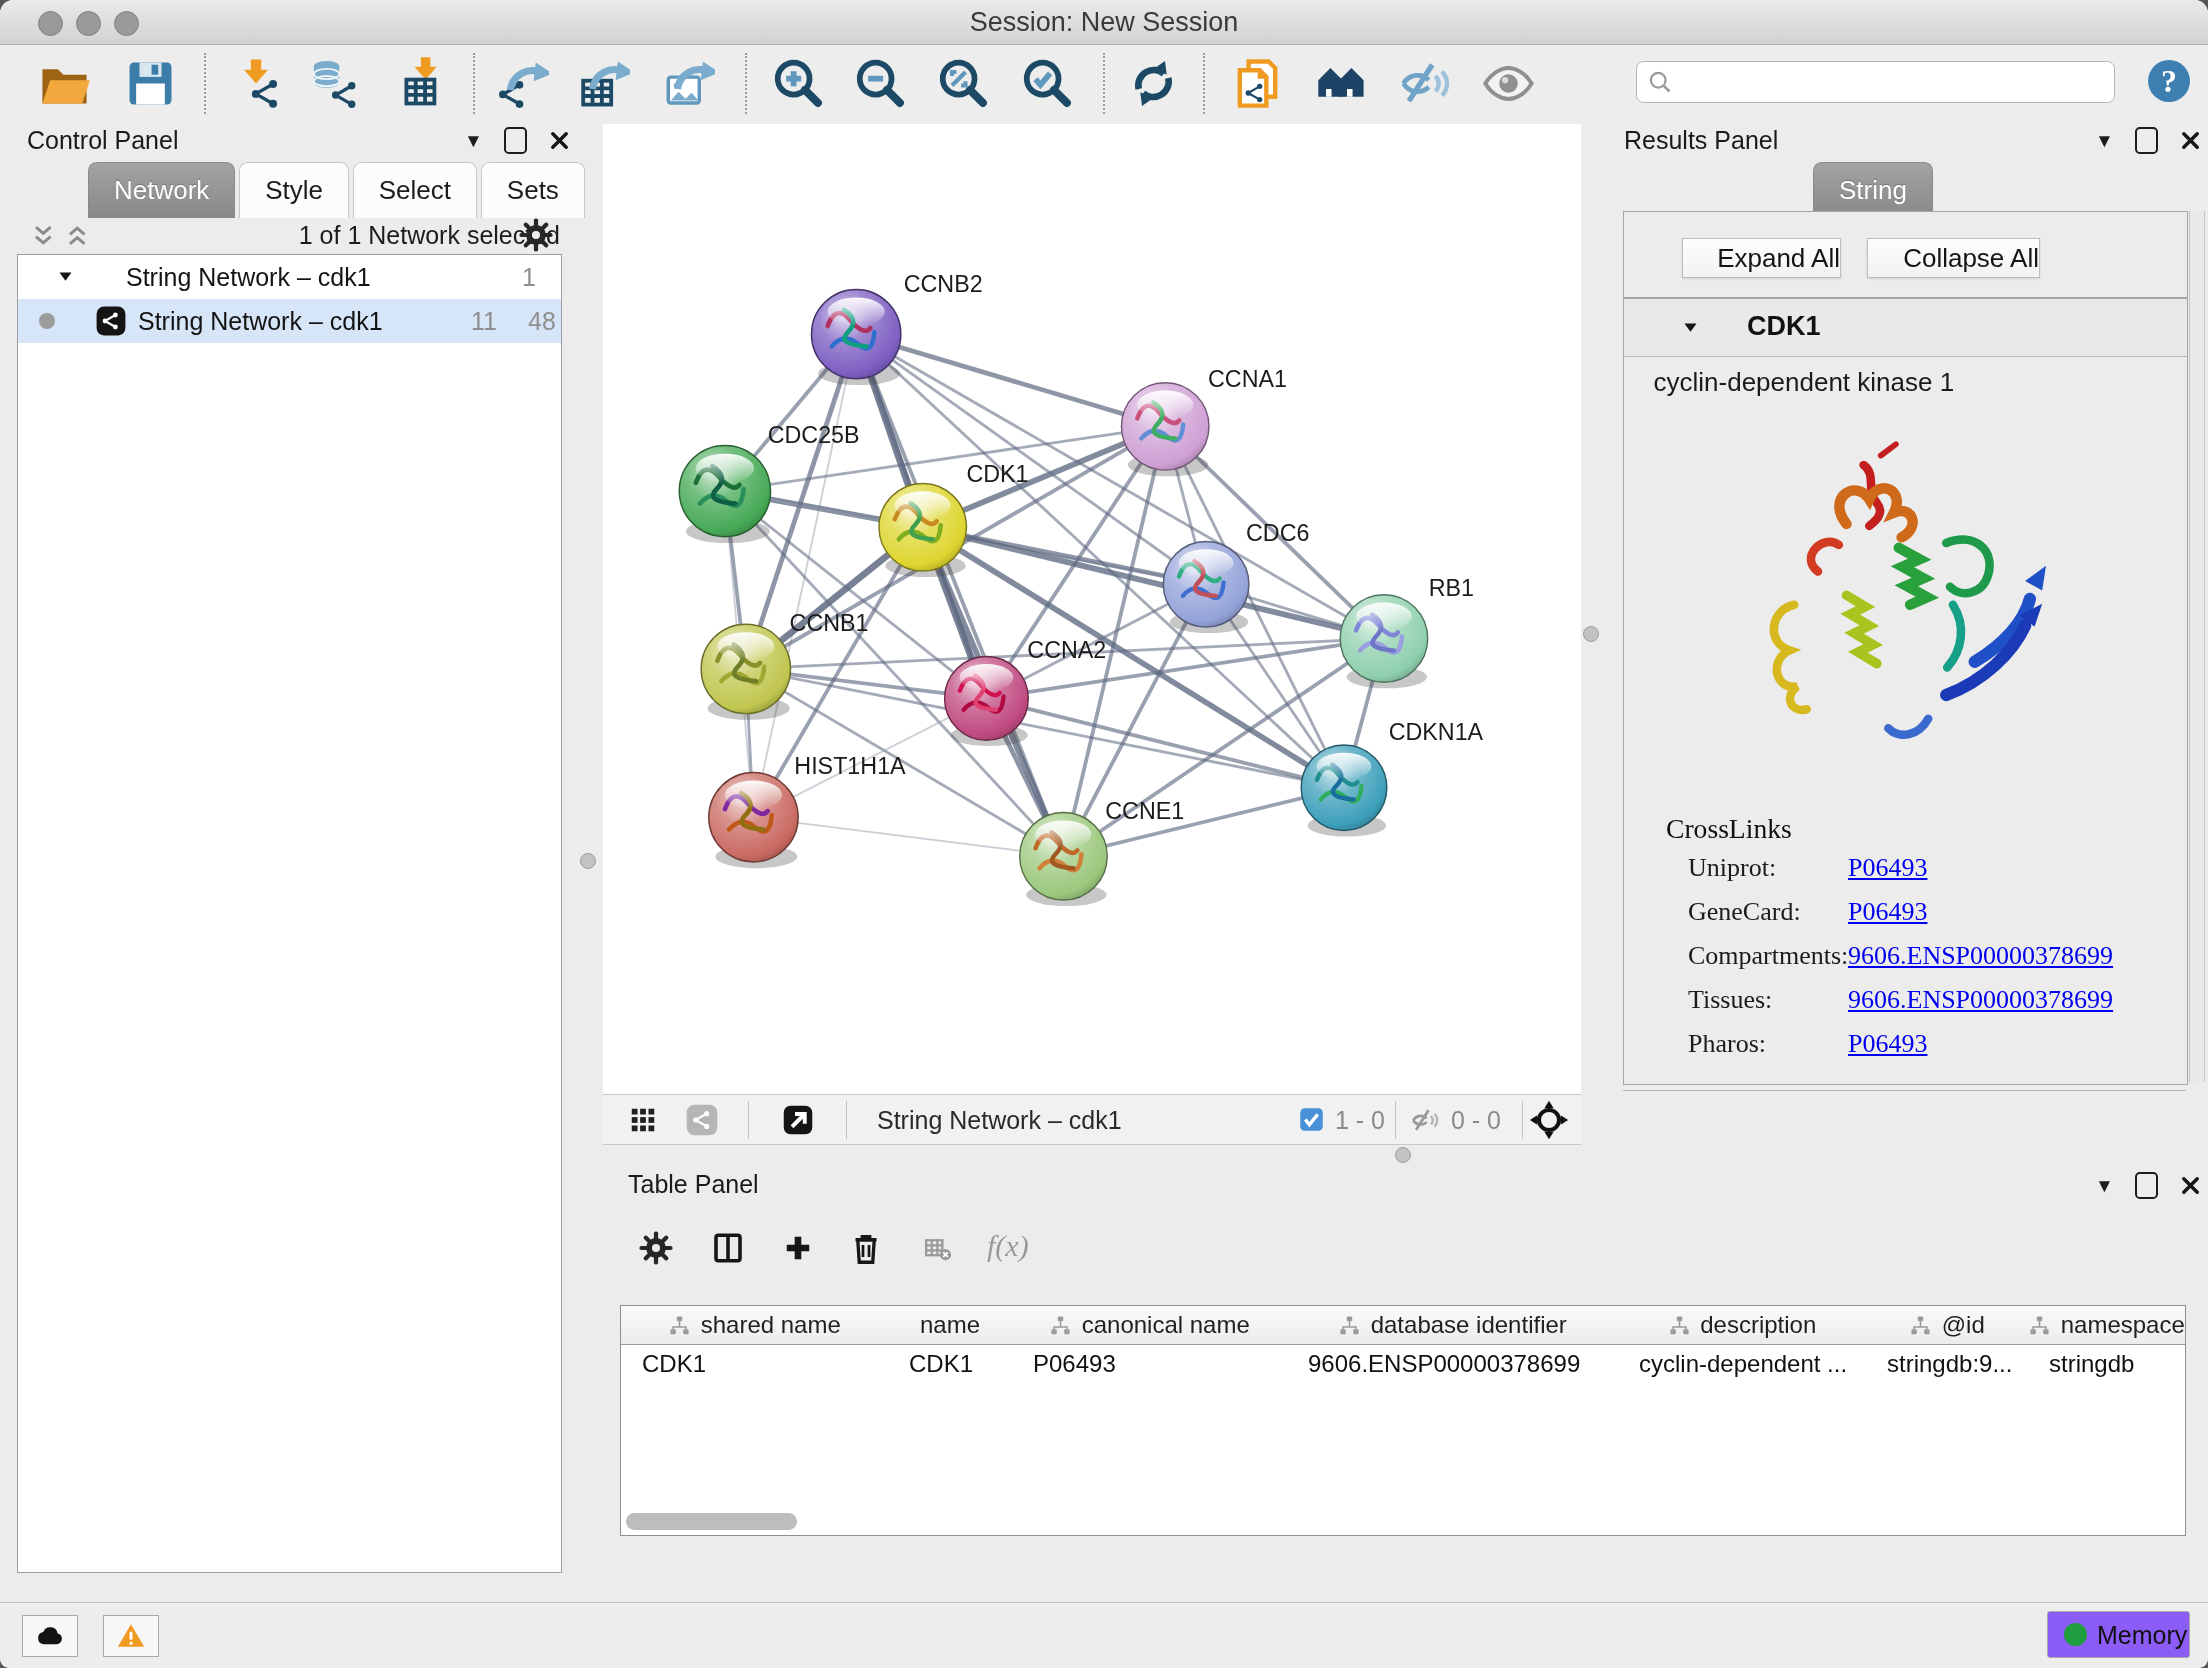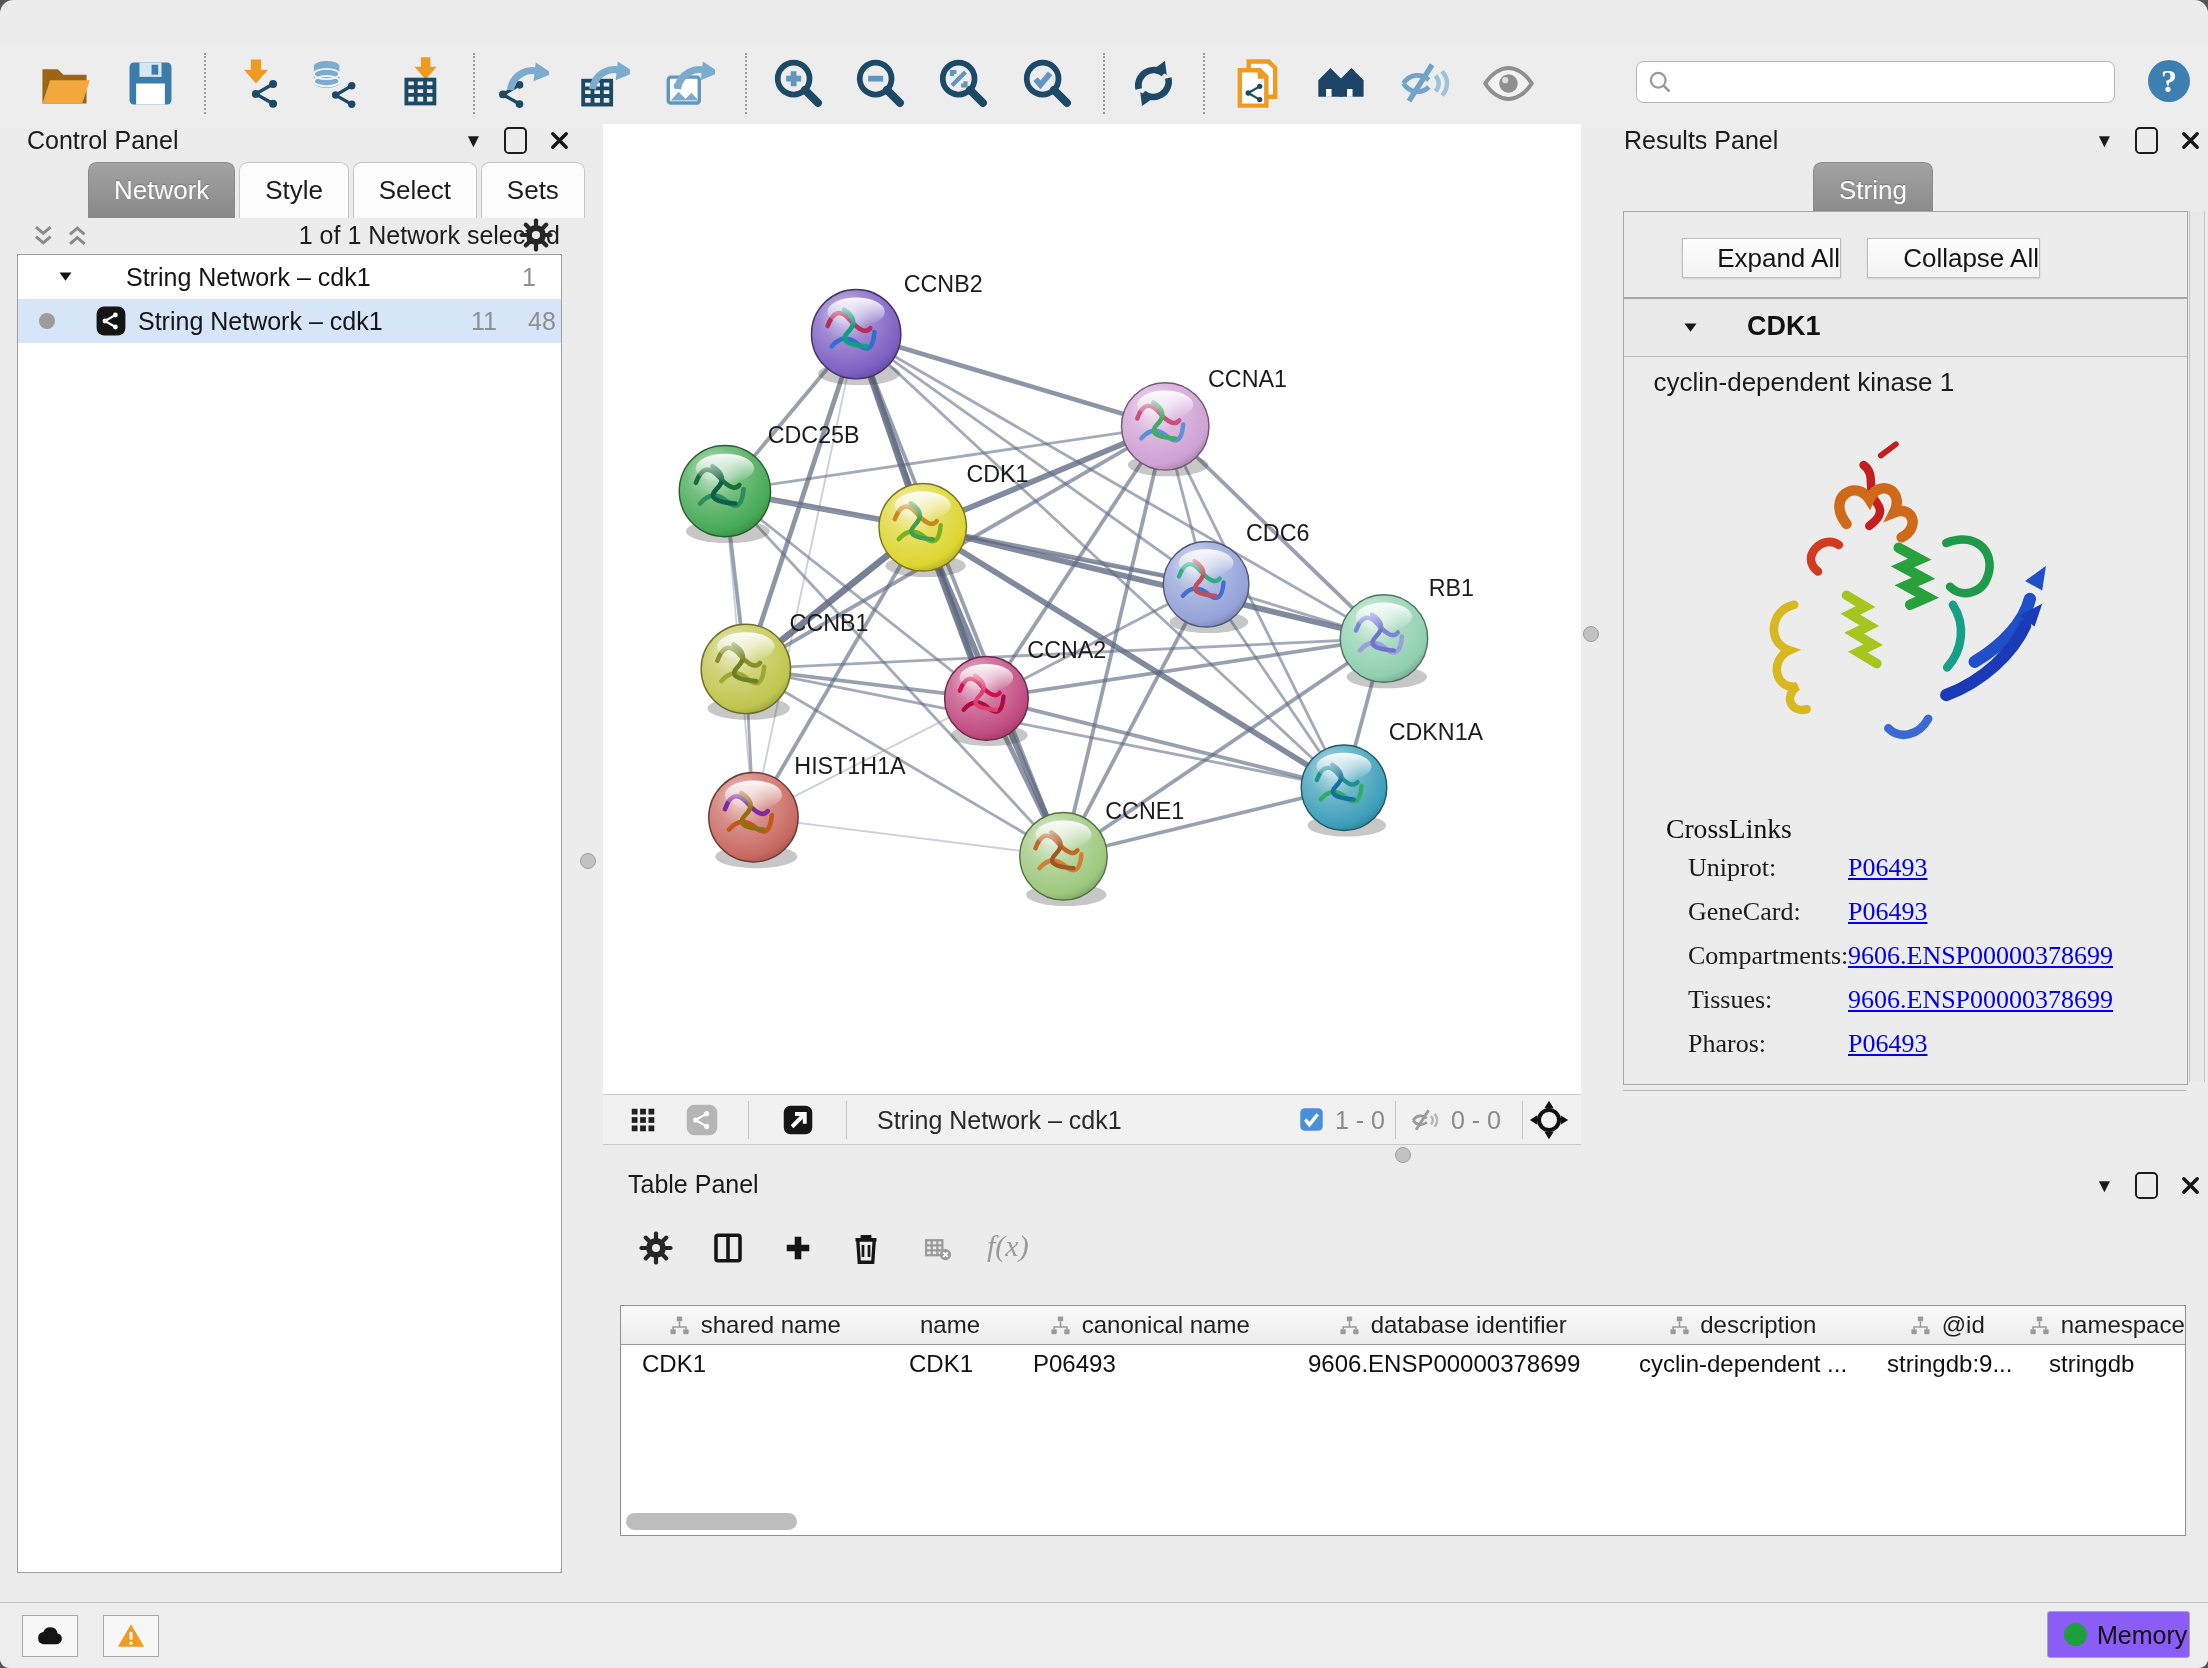--- a/index.html
+++ b/index.html
@@ -51,20 +51,26 @@
   .statusbar{left:0;top:1602px;width:100%;height:67px;background:#ededed;border-top:1px solid #c2c2c2;}
   .sbtn{width:54px;height:40px;top:1615px;background:#f7f7f7;border:1.9px solid #a8a8a8;display:flex;align-items:center;justify-content:center;cursor:pointer;}
   .sbtn svg{width:30px;height:30px;}
   .icon svg{width:100%;height:100%;display:block;}
 </style>
 </head>
 <body>
 
 <div class="window">
 
+  <div class="abs titlebar">
+    <span class="abs tlight" style="left:38px"></span>
+    <span class="abs tlight" style="left:76px"></span>
+    <span class="abs tlight" style="left:114px"></span>
+    <div class="abs wtitle">Session: New Session</div>
+  </div>
 
   <div class="abs toolbar" id="main-toolbar"></div>
   <div class="abs searchbox">
     <span class="mg icon abs">
         <svg viewBox="0 0 24 24" xmlns="http://www.w3.org/2000/svg">
           <circle cx="10" cy="10" r="6.5" stroke="#9a9a9a" stroke-width="2" fill="none"></circle>
           <path d="M15 15l5 5" stroke="#9a9a9a" stroke-width="2.4"></path>
         </svg>
       </span>
     <input placeholder="" style="">

